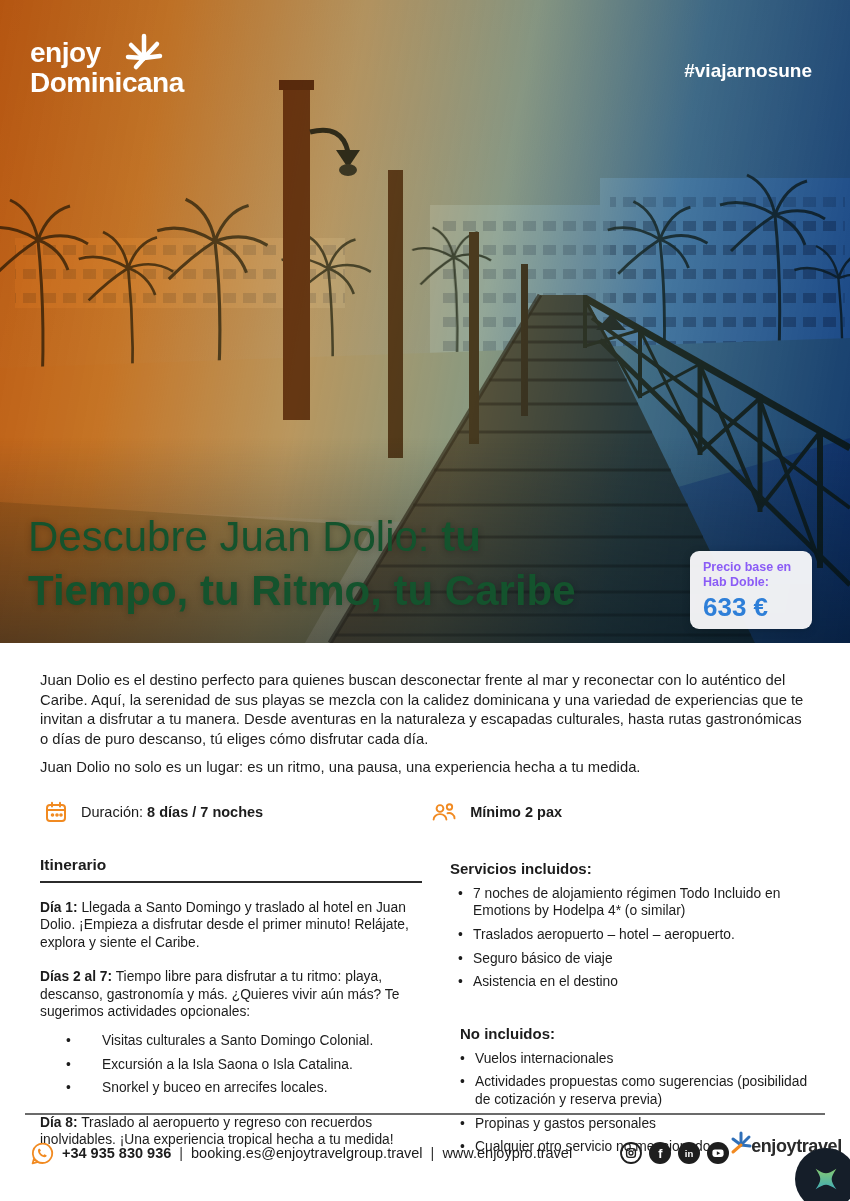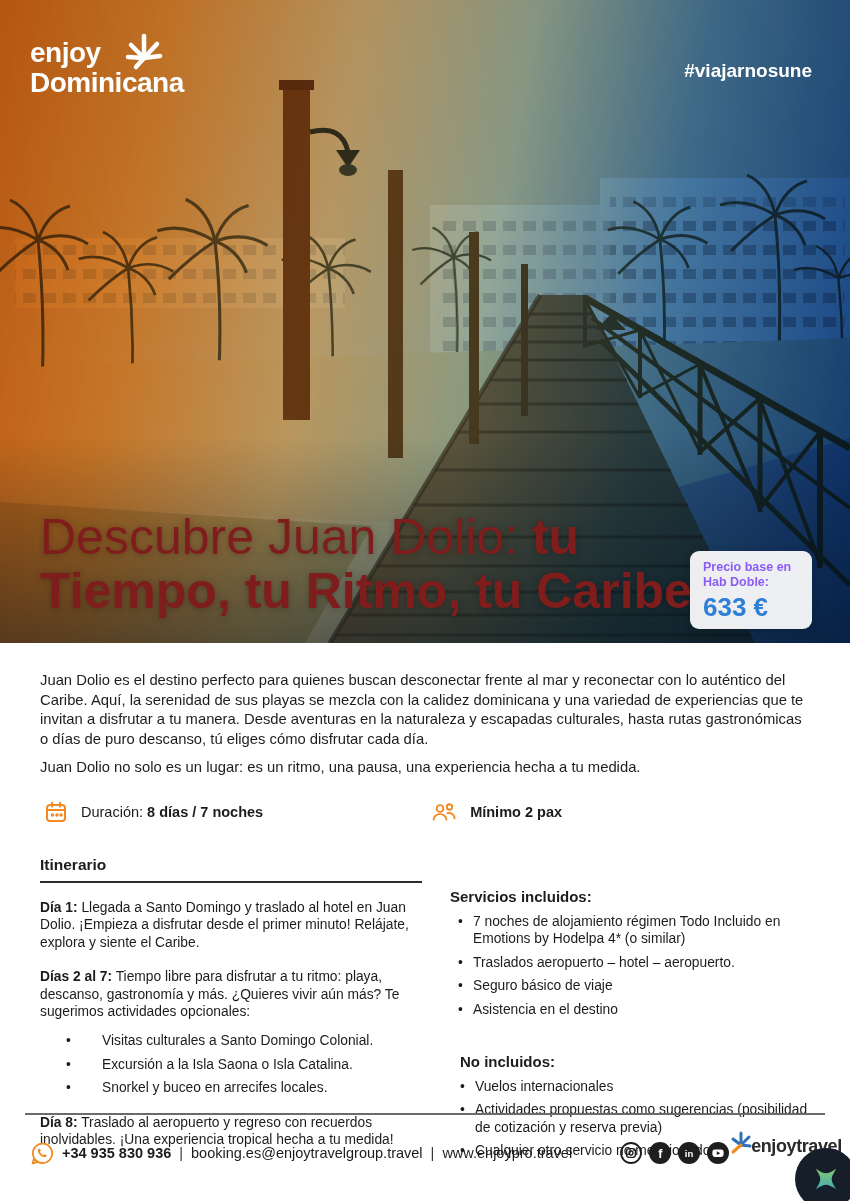--- a/index.html
+++ b/index.html
@@ -20,42 +20,42 @@
   .hero-shade{position:absolute;inset:0;
     background:linear-gradient(to top, rgba(4,22,34,0.50) 0%, rgba(4,22,34,0) 32%);}
 
   .brand{position:absolute;left:30px;top:38px;color:#fff;z-index:5;}
   .brand-star{position:absolute;left:92px;top:-6px;}
   .brand-l1{font-size:28px;font-weight:700;letter-spacing:-0.5px;line-height:30px;}
   .brand-l2{font-size:28px;font-weight:700;letter-spacing:-0.5px;line-height:30px;}
 
   .hashtag{position:absolute;right:38px;top:60px;color:#fff;font-size:19px;font-weight:700;z-index:5;}
 
-  .hero-title{position:absolute;left:40px;top:510px;color:#7f1d1d;font-size:50px;line-height:54px;z-index:5;
+  .hero-title{position:absolute;left:28px;top:510px;color:#14532d;font-size:42px;line-height:54px;z-index:5;
     text-shadow:0 1px 6px rgba(0,0,0,0.25);}
   .hero-title .light{font-weight:400;}
   .hero-title .bold{font-weight:700;}
 
   .price-box{position:absolute;right:38px;top:551px;z-index:6;background:rgba(250,250,252,0.95);
     border-radius:9px;padding:9px 13px 8px 13px;width:96px;box-shadow:0 2px 8px rgba(0,0,0,0.18);}
   .price-label{font-size:12.5px;font-weight:700;color:#8b5cf6;line-height:15px;}
   .price-value{font-size:26px;font-weight:700;color:#2E7FD8;margin-top:3px;line-height:28px;}
 
   
   .intro{margin:28px 38px 0 40px;}
   .intro p{margin:0 0 9px 0;font-size:14.8px;line-height:19.5px;color:#1d1d1d;}
 
   
   .facts{display:flex;align-items:center;margin:22px 40px 0 44px;gap:10px;}
   .fact{display:flex;align-items:center;gap:13px;font-size:14.5px;}
   .fact .b{font-weight:700;}
   .fact-pax{margin-left:158px;}
 
   
-  .cols{display:flex;margin:32px 38px 0 40px;gap:28px;align-items:flex-end;}
+  .cols{display:flex;margin:32px 38px 0 40px;gap:28px;align-items:center;}
   .col-left{width:382px;flex:none;}
   .col-right{flex:1;}
 
   .itin-head{font-size:15.5px;font-weight:700;border-bottom:2px solid #2b2b2b;padding-bottom:7px;margin-bottom:16px;}
   .it-item{font-size:13.8px;line-height:17.6px;margin-bottom:17px;}
   .it-item .b{font-weight:700;}
   ul.left-bullets{list-style:none;margin:11px 0 0 0;padding:0 0 0 26px;}
   ul.left-bullets li{position:relative;padding-left:36px;margin-bottom:6px;}
   ul.left-bullets li::before{content:"•";position:absolute;left:0;top:0;}
 
@@ -299,20 +299,21 @@
           <li>Seguro básico de viaje</li>
           <li>Asistencia en el destino</li>
         </ul>
 
       <div class="not-included">
         <div class="svc-head">No incluidos:</div>
         <ul class="right-bullets" style="padding-left:0;">
 
         <li>Vuelos internacionales</li>
             <li>Actividades propuestas como sugerencias (posibilidad de cotización y reserva previa)</li>
+            <li>Propinas y gastos personales</li>
             <li>Cualquier otro servicio no mencionado</li>
           </ul>
       </div>
     </div>
   </div>
 
   <div class="foot-divider"></div>
 
   <div class="footer">
     <div class="contact">

